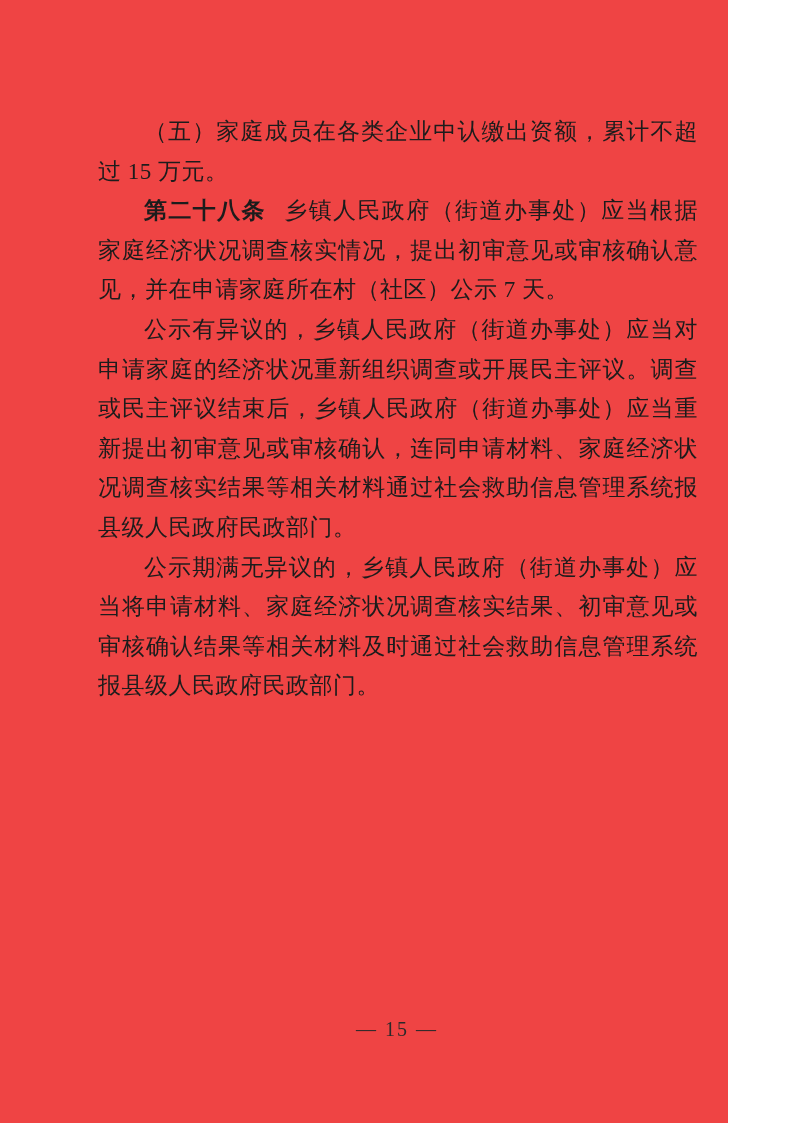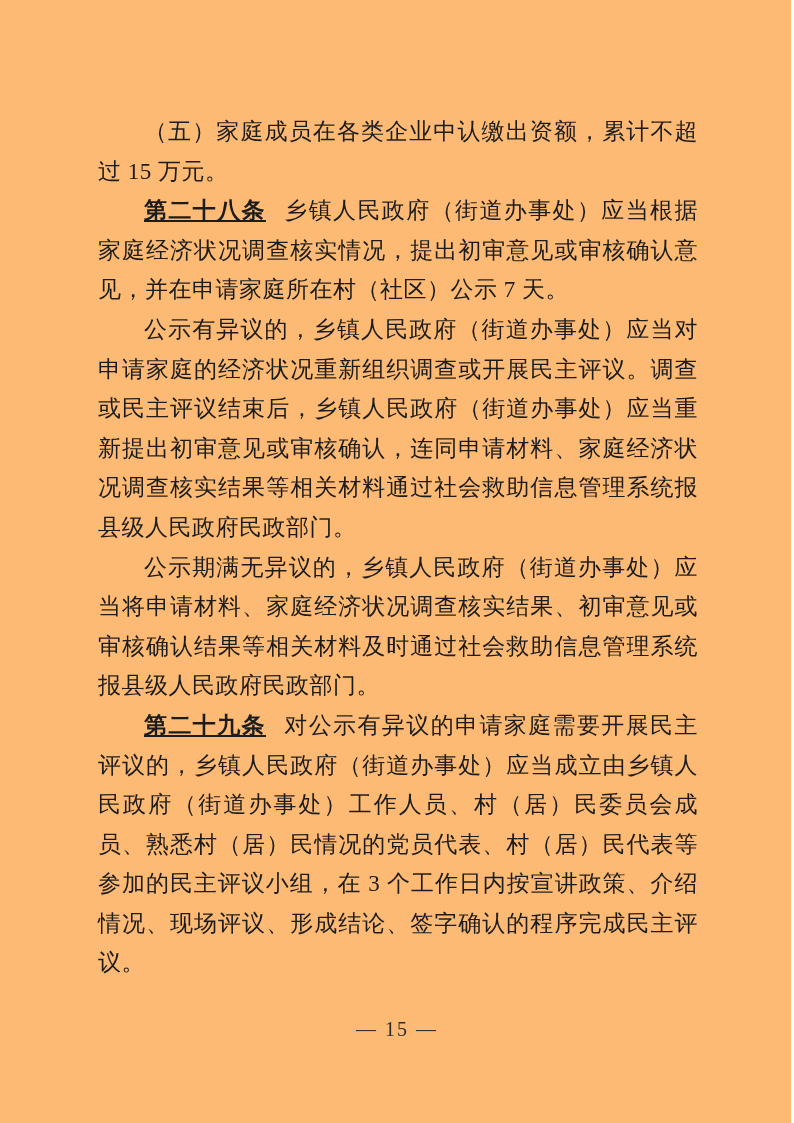--- a/index.html
+++ b/index.html
@@ -2,23 +2,23 @@
 <html><head>
 <meta charset="utf-8">
 <style>
   html, body {
     margin: 0;
     padding: 0;
     background: #ffffff;
   }
   .page {
     position: relative;
-    width: 791px;
+    width: 728px;
     height: 1123px;
-    background: #fdba74;
+    background: #ef4444;
     overflow: hidden;
     font-family: "Liberation Serif", "DejaVu Serif", serif;
     color: #1c1c1c;
   }
   .content {
     position: absolute;
     left: 98px;
     top: 112px;
     width: 600px;
   }
@@ -27,21 +27,20 @@
     font-size: 23px;
     line-height: 39.6px;
     text-align: justify;
     text-indent: 2em;
     letter-spacing: 0.5px;
     word-break: break-all;
   }
   .lead {
     font-weight: bold;
     font-family: "Liberation Sans", "DejaVu Sans", sans-serif;
-    text-decoration: underline;
   }
   .lead:not(:empty) {
     margin-right: 0.8em;
   }
   .footer {
     position: absolute;
     left: 0;
     top: 1018px;
     width: 794px;
     text-align: center;
@@ -60,18 +59,17 @@
 
     <p class="para"><span>（五）家庭成员在各类企业中认缴出资额，累计不超过 15 万元。</span></p>
 
 
     <p class="para"><span class="lead">第二十八条</span><span>乡镇人民政府（街道办事处）应当根据家庭经济状况调查核实情况，提出初审意见或审核确认意见，并在申请家庭所在村（社区）公示 7 天。</span></p>
 
     <p class="para"><span>公示有异议的，乡镇人民政府（街道办事处）应当对申请家庭的经济状况重新组织调查或开展民主评议。调查或民主评议结束后，乡镇人民政府（街道办事处）应当重新提出初审意见或审核确认，连同申请材料、家庭经济状况调查核实结果等相关材料通过社会救助信息管理系统报县级人民政府民政部门。</span></p>
 
     <p class="para"><span>公示期满无异议的，乡镇人民政府（街道办事处）应当将申请材料、家庭经济状况调查核实结果、初审意见或审核确认结果等相关材料及时通过社会救助信息管理系统报县级人民政府民政部门。</span></p>
 
-    <p class="para"><span class="lead">第二十九条</span><span>对公示有异议的申请家庭需要开展民主评议的，乡镇人民政府（街道办事处）应当成立由乡镇人民政府（街道办事处）工作人员、村（居）民委员会成员、熟悉村（居）民情况的党员代表、村（居）民代表等参加的民主评议小组，在 3 个工作日内按宣讲政策、介绍情况、现场评议、形成结论、签字确认的程序完成民主评议。</span></p>
 
   </div>
 
   <div class="footer"><span>— 15 —</span></div>
 </div>
 
 </body></html>

